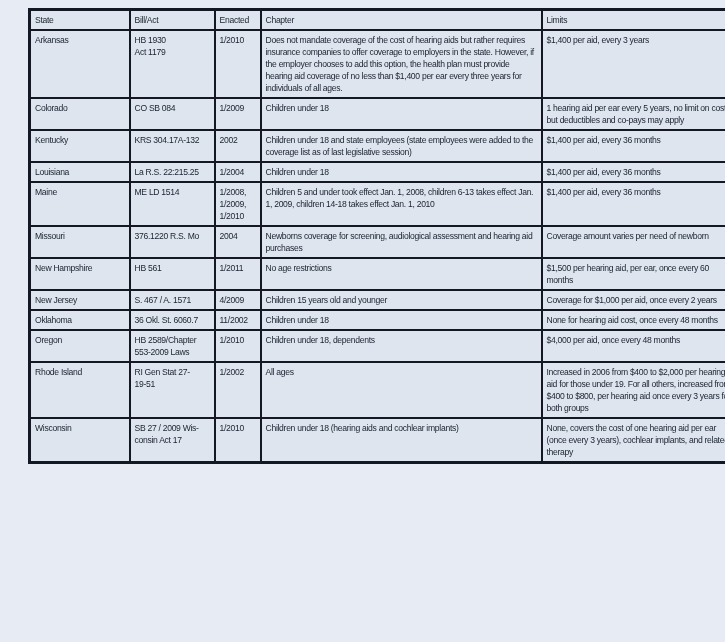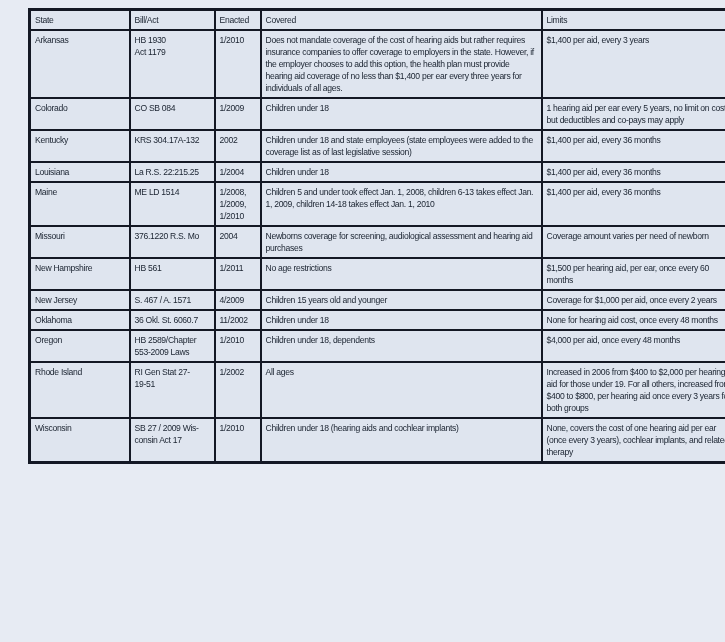--- a/index.html
+++ b/index.html
@@ -55,21 +55,21 @@
       <col class="c-bill">
       <col class="c-enacted">
       <col class="c-covers">
       <col class="c-limits">
     </colgroup>
     <thead>
       <tr>
         <th>State</th>
         <th>Bill/Act</th>
         <th>Enacted</th>
-        <th>Covered</th>
+        <th>Chapter</th>
         <th>Limits</th>
       </tr>
     </thead>
     <tbody>
         <tr>
           <td>Arkansas</td>
           <td>HB 1930
 Act 1179</td>
           <td>1/2010</td>
           <td>Does not mandate coverage of the cost of hearing aids but rather requires insurance companies to offer coverage to employers in the state. However, if the employer chooses to add this option, the health plan must provide hearing aid coverage of no less than $1,400 per ear every three years for individuals of all ages.</td>

